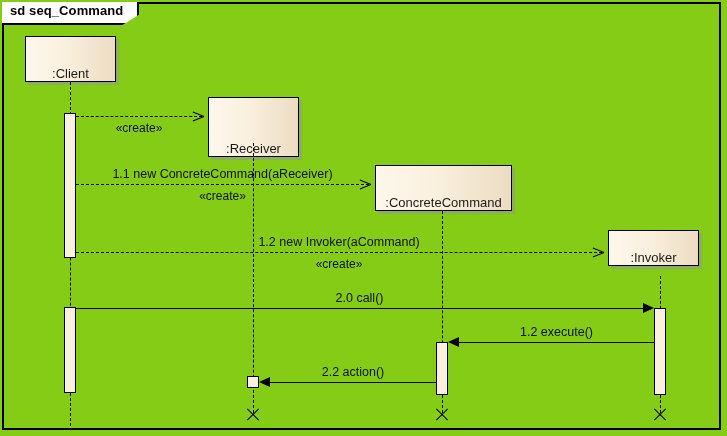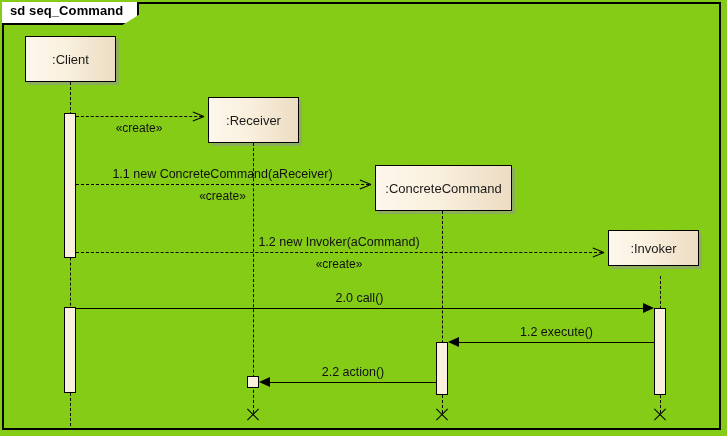--- a/index.html
+++ b/index.html
@@ -53,21 +53,21 @@
     white-space: nowrap;
   }
   
   .head-box {
     position: absolute;
     box-sizing: border-box;
     border: 1px solid #000000;
     background: linear-gradient(to right, #fdf7ec 0%, #faf0de 45%, #ecdcc2 100%);
     box-shadow: 3px 3px 0 rgba(150,150,150,0.55);
     display: flex;
-    align-items: center;
+    align-items: flex-end;
     justify-content: center;
   }
   .head-label {
     font-size: 13px;
     color: #1a1a1a;
     white-space: nowrap;
   }
   
   .lifeline {
     position: absolute;
@@ -152,21 +152,21 @@
 <div id="canvas">
 
   <div id="frame"></div>
   <div id="frame-tab"></div>
   <div id="frame-tab-label">sd seq_Command</div>
 
   <div class="head-box" style="left:25px; top:36px; width:91px; height:46px;">
     <span class="head-label">:Client</span>
   </div>
 
-  <div class="head-box" style="left:208px; top:97px; width:91px; height:46px;">
+  <div class="head-box" style="left:208px; top:97px; width:91px; height:60px;">
     <span class="head-label">:Receiver</span>
   </div>
 
   <div class="head-box" style="left:375px; top:165px; width:137px; height:46px;">
     <span class="head-label">:ConcreteCommand</span>
   </div>
 
   <div class="head-box" style="left:608px; top:230px; width:91px; height:36px;">
     <span class="head-label">:Invoker</span>
   </div>

